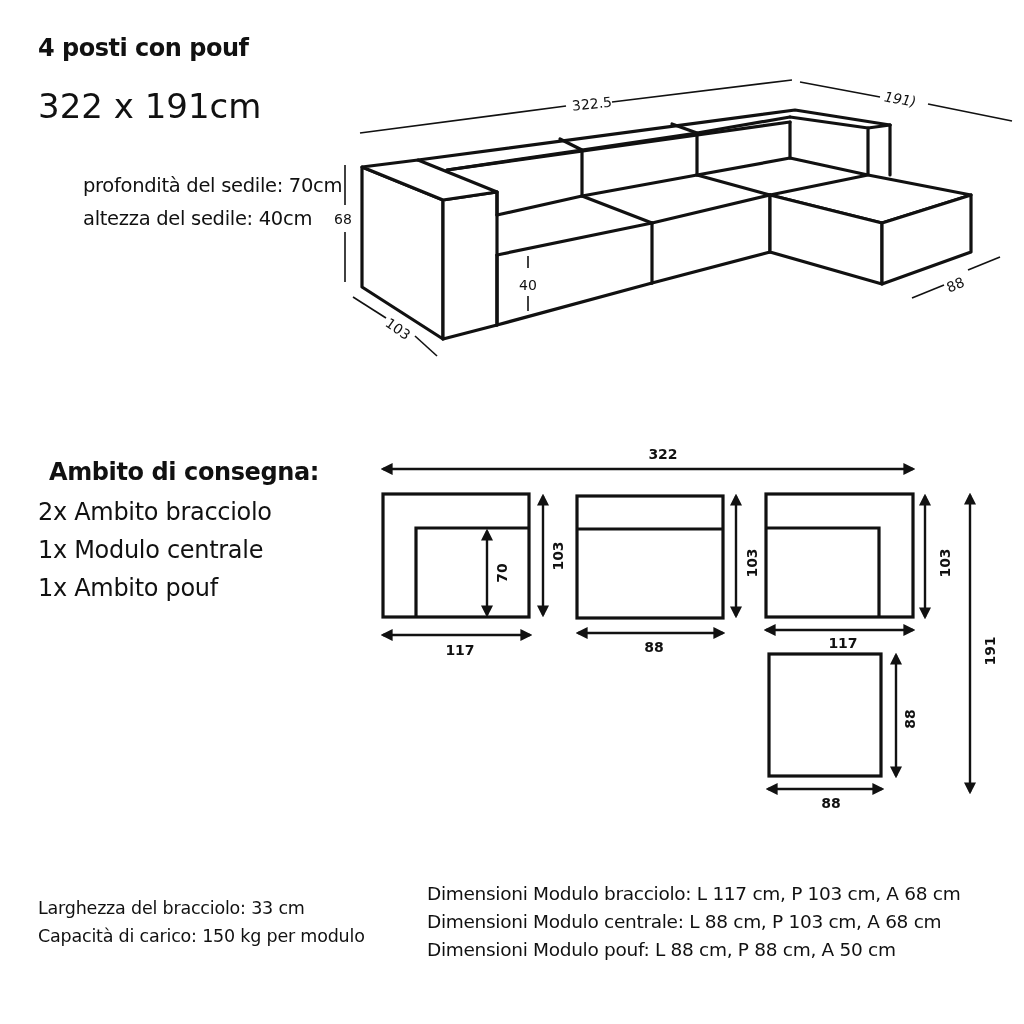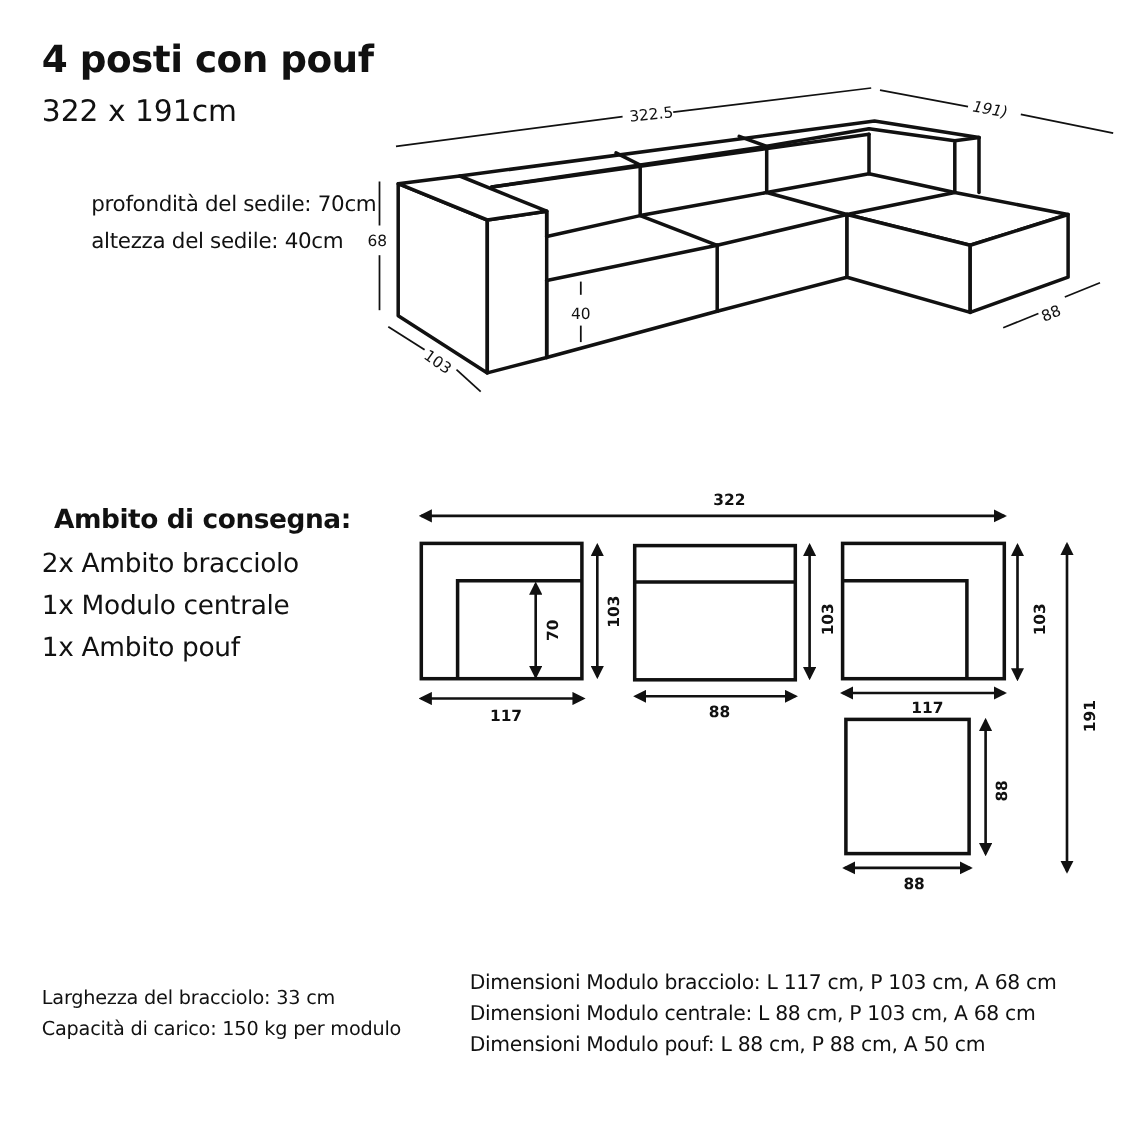--- a/index.html
+++ b/index.html
@@ -11,26 +11,26 @@
       width: 1024px;
       height: 1024px;
       position: relative;
       overflow: hidden;
       font-family: "DejaVu Sans", "Liberation Sans", sans-serif;
       color: #111111;
     }
     .abs { position: absolute; white-space: nowrap; }
     .title {
       left: 38px; top: 34px;
-      font-size: 34px; font-weight: bold;
+      font-size: 24px; font-weight: bold;
       letter-spacing: -0.5px;
     }
     .subtitle {
       left: 38px; top: 86px;
-      font-size: 27px; font-weight: normal;
+      font-size: 34px; font-weight: normal;
     }
     .spec {
       left: 38px;
       font-size: 19.5px;
       letter-spacing: -0.3px;
       margin-left: 45px;
     }
     .delivery-heading {
       left: 49px; top: 458px;
       font-size: 24px; font-weight: bold;

